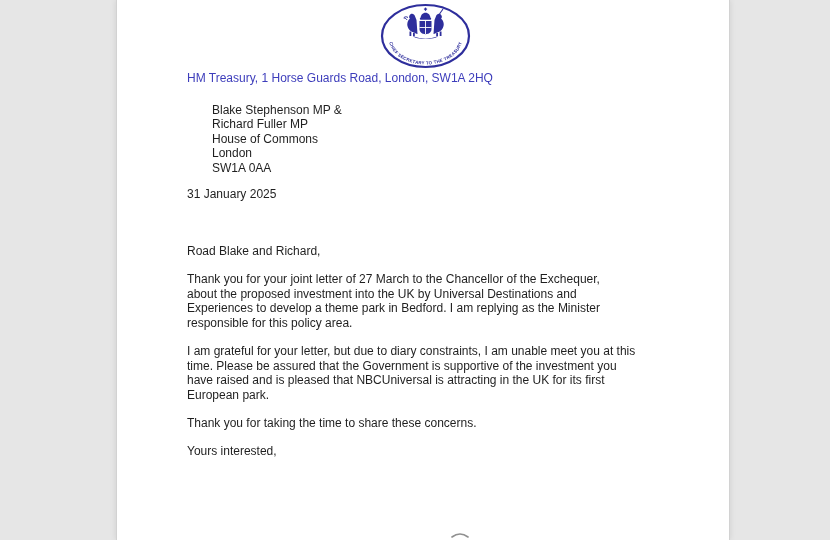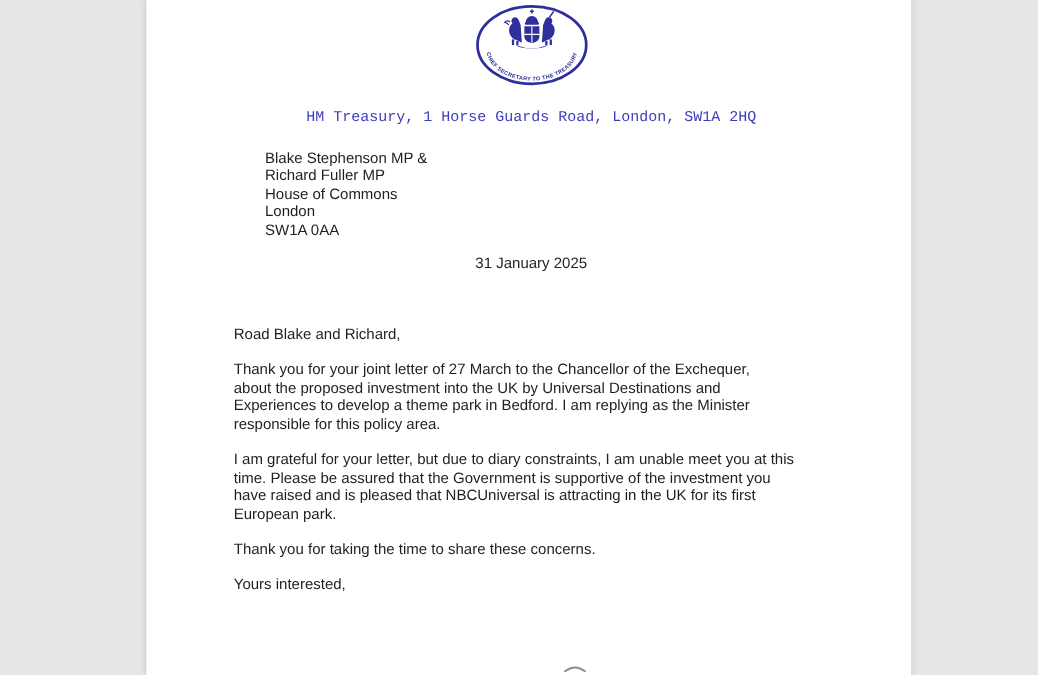--- a/index.html
+++ b/index.html
@@ -38,33 +38,31 @@
     width: 91px;
     height: 66px;
   }
   .ring-text {
     font-size: 4.4px;
     font-weight: 700;
     letter-spacing: 0.25px;
     fill: #2e2e9c;
   }
   .letterhead-address {
-    margin-top: 18px;
-    text-align: center;
+    margin-top: 2px;
     color: #3d3dbb;
-    font-family: Liberation Mono, monospace;
   }
   .recipient {
     margin-top: 17px;
     white-space: pre;
     margin-left: 25px;
   }
   .letter-date {
     margin-top: 12px;
-    text-align: center;
+    text-align: left;
   }
   .salutation {
     margin-top: 42px;
   }
   .para {
     margin: 14px 0 0 0;
     white-space: pre;
   }
   .closing {
     margin-top: 13px;

